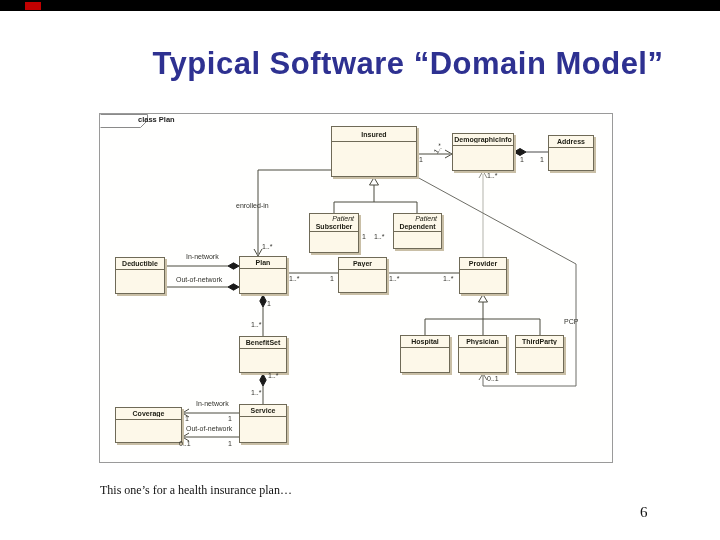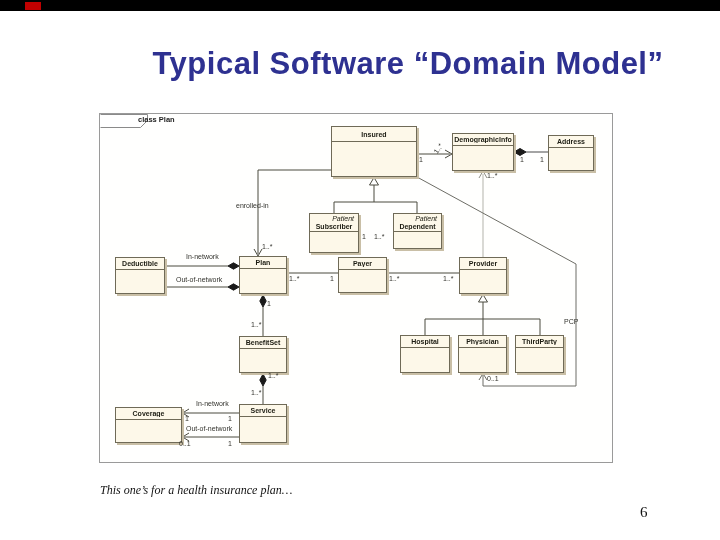--- a/index.html
+++ b/index.html
@@ -20,21 +20,21 @@
   .connectors{position:absolute;left:0;top:0;width:512px;height:348px;}
   .frame-label{position:absolute;left:4px;top:1px;font-size:7.5px;font-weight:bold;color:#222;white-space:nowrap;padding-left:34px;}
   .uml-class{
     position:absolute;background:#fdf8e9;border:1px solid #6f6a57;
     box-shadow:2px 2px 0 #c9bfa6;box-sizing:border-box;
   }
   .uml-head{border-bottom:1px solid #6f6a57;padding:2px 1px;}
   .uml-name{display:block;text-align:center;font-weight:bold;font-size:7px;color:#1c1c12;white-space:nowrap;overflow:hidden;}
   .stereo{display:block;text-align:right;font-style:italic;font-size:7px;color:#1c1c12;padding:0 3px 1px 0;}
   .lbl{position:absolute;font-size:7px;color:#33332d;white-space:nowrap;line-height:1;}
-  .caption{position:absolute;left:100px;top:483px;font-family:"Liberation Serif", serif;font-size:12px;color:#111;font-style:italic;}
+  .caption{position:absolute;left:100px;top:483px;font-family:"Liberation Serif", serif;font-size:12px;color:#111;}
   .pagenum{position:absolute;left:640px;top:504px;font-family:"Liberation Serif", serif;font-size:15px;color:#111;}
 </style>
 </head>
 <body>
 
 <div class="topbar">
   <div class="accent"></div>
 </div>
 
 <div class="title">Typical Software “Domain Model”</div>

